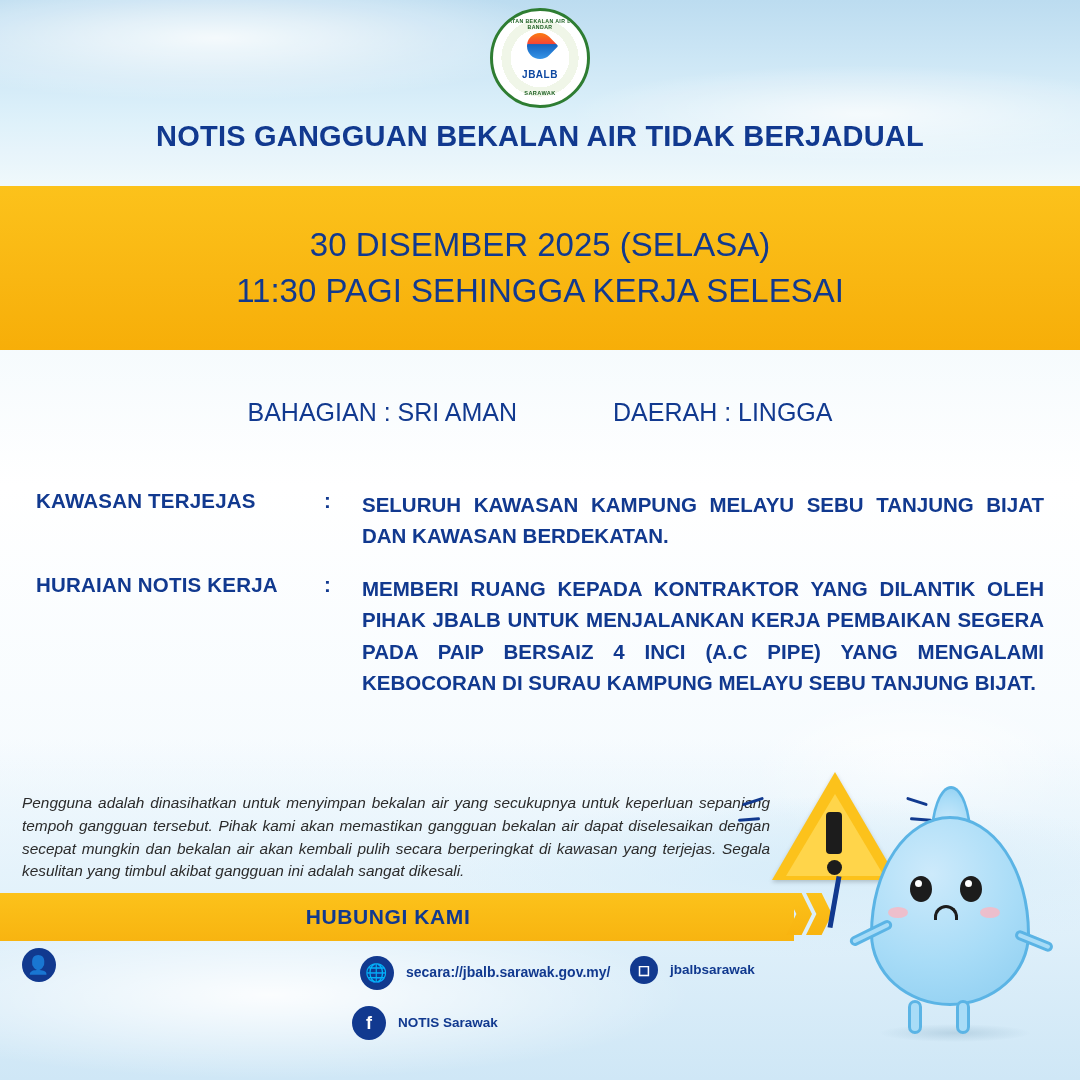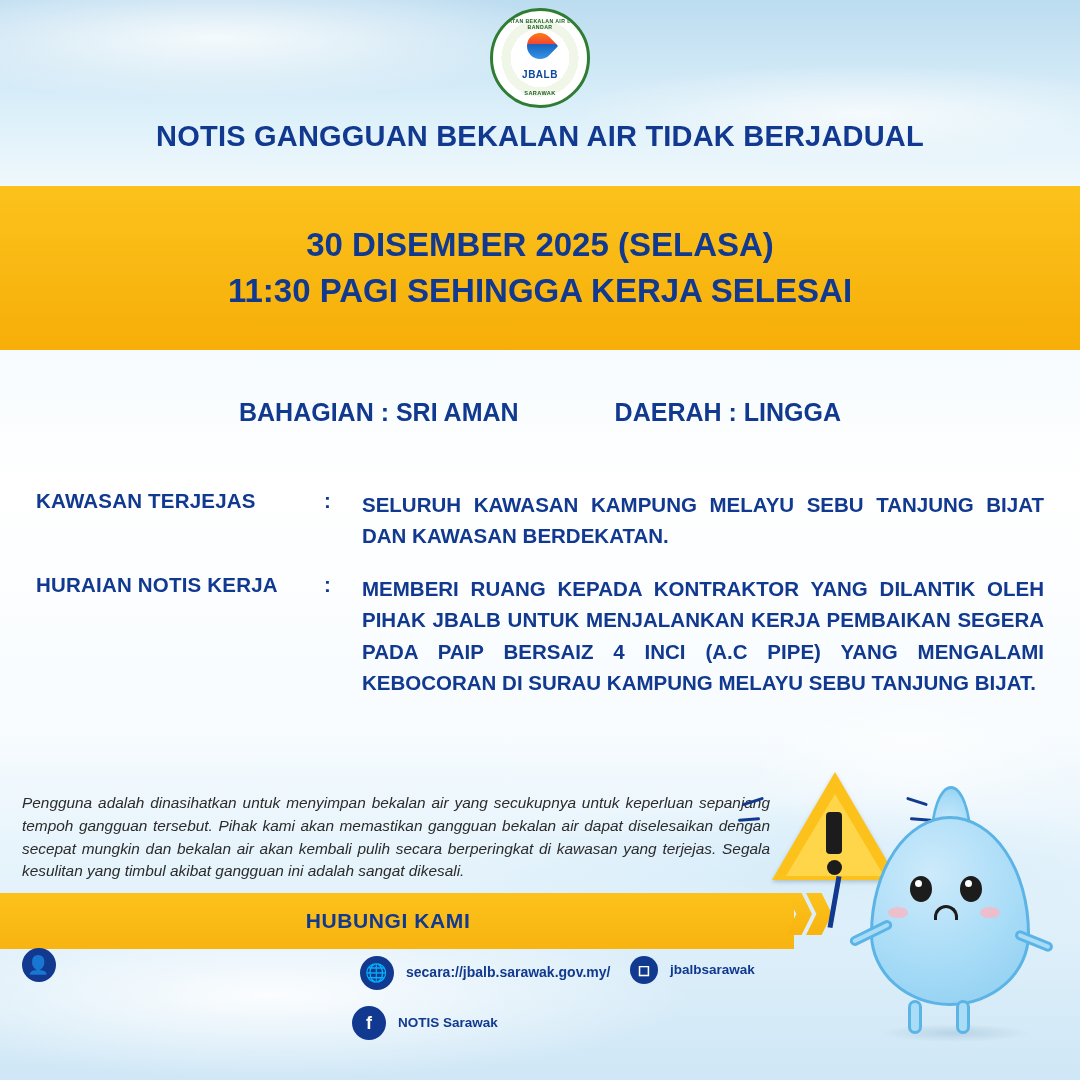--- a/index.html
+++ b/index.html
@@ -109,35 +109,35 @@
     position: absolute;
     top: 186px; left: 0; width: 1080px; height: 164px;
     background: linear-gradient(180deg, #fcc21b 0%, #f9b712 55%, #f7ae08 100%);
     display: flex;
     flex-direction: column;
     align-items: center;
     justify-content: center;
   }
   .date-line {
     color: #11398f;
-    font-weight: bold;
+    font-weight: normal;
     font-size: 33px;
     line-height: 1.38;
     text-align: center;
   }
 
   
   .region-row {
     position: absolute;
     top: 398px; left: 0; width: 1080px;
     display: flex;
     justify-content: center;
     gap: 96px;
     color: #11398f;
-    font-weight: bold;
+    font-weight: normal;
     font-size: 25px;
   }
 
   
   .details {
     position: absolute;
     top: 489px;
     left: 36px;
     width: 1008px;
     color: #11398f;
@@ -182,21 +182,21 @@
     font-size: 15.4px;
     line-height: 1.48;
     color: #2b2b2b;
     text-align: justify;
   }
 
   
   .contact-banner {
     position: absolute;
     left: 0; top: 893px;
-    width: 794px; height: 56px;
+    width: 794px; height: 48px;
     background: linear-gradient(180deg, #fcc21b 0%, #f8b410 100%);
     display: flex;
     align-items: center;
     justify-content: center;
   }
   .banner-title {
     color: #11398f;
     font-weight: bold;
     font-size: 21px;
     letter-spacing: 0.6px;

